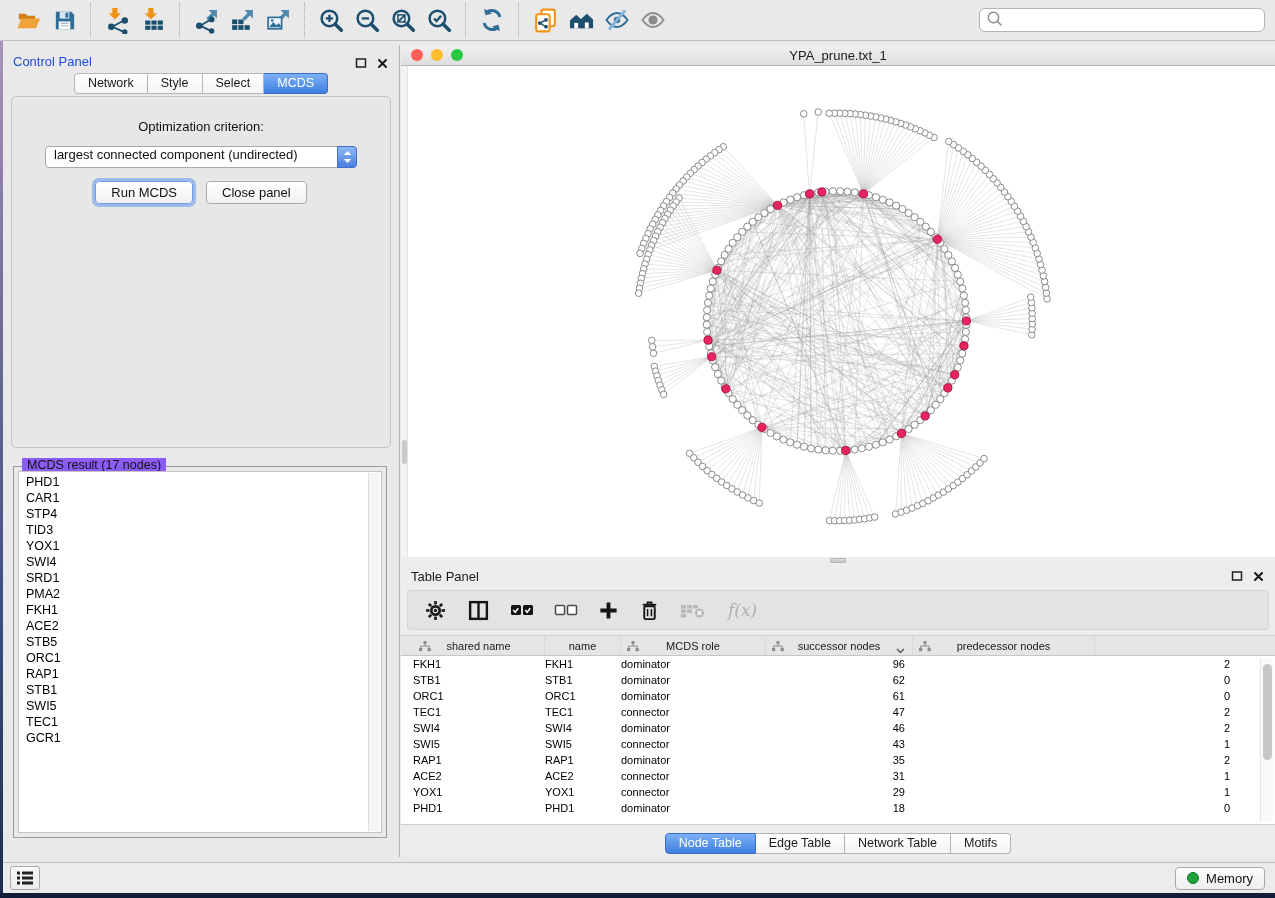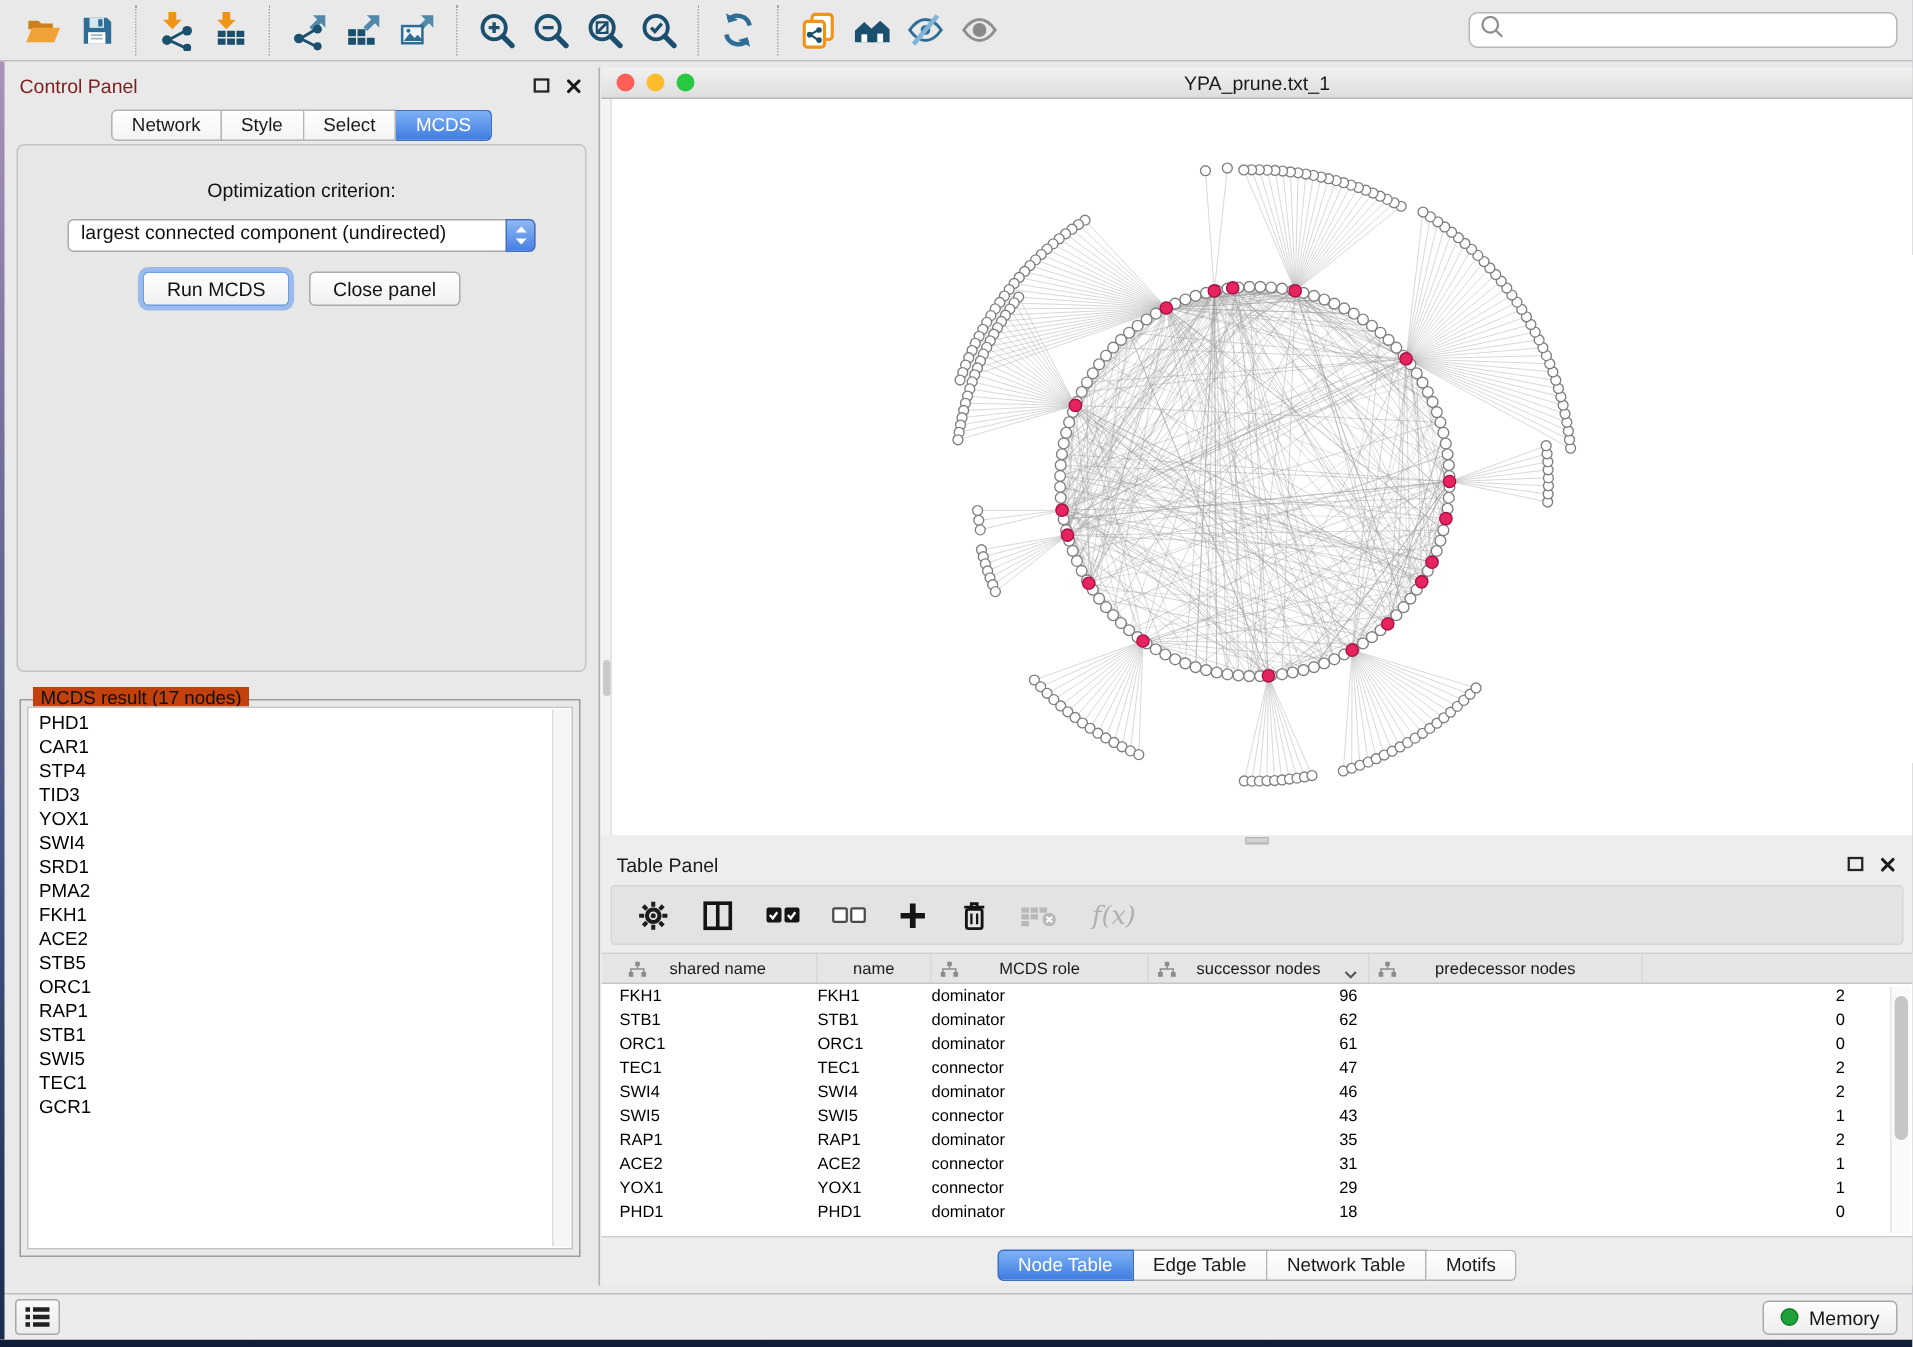--- a/index.html
+++ b/index.html
@@ -21,21 +21,21 @@
     border-radius:6px; display:flex; align-items:center; padding:0 6px; }
   .search input { border:none; outline:none; flex:1; font-size:12px; background:transparent; }
 
   
   .main { position:absolute; top:42px; left:3px; right:0; bottom:36px; background:#e9e9e9; }
   .control-panel { position:absolute; left:0; top:3px; bottom:0; width:397px; background:#e9e9e9;
     border-right:1px solid #b2b2b2; }
   .right-col { position:absolute; left:398px; right:0; top:3px; bottom:0; display:flex; flex-direction:column; }
 
   
-  .cp-header { height:24px; display:flex; align-items:center; padding:0 10px; font-size:13px; color:#7f1d1d; }
+  .cp-header { height:24px; display:flex; align-items:flex-end; padding:0 10px; font-size:13px; color:#1d4ed8; }
   .win-btns { margin-left:auto; display:flex; gap:9px; align-items:center; }
   .win-btn { width:13px; height:12px; display:flex; align-items:center; justify-content:center; }
   .seg-tabs { display:flex; justify-content:center; margin-top:4px; position:relative; z-index:2; }
   .tab { background:linear-gradient(#ffffff,#f4f4f4); border:1px solid #b4b4b4; border-left:none;
     padding:0 13px; font-size:12.5px; color:#1a1a1a; height:21px; line-height:19px; }
   .tab:first-child { border-left:1px solid #b4b4b4; border-radius:4px 0 0 4px; }
   .tab:last-child { border-radius:0 4px 4px 0; }
   .tab.sel { background:linear-gradient(#7db1f6,#3f7de0); border-color:#3a6fc4; color:#fff; }
   .cp-box { margin:2px 8px 0; border:1px solid #c2c2c2; border-radius:5px; background:#e7e7e7; height:352px; }
   .crit-label { text-align:center; font-size:13px; color:#111; margin-top:22px; }
@@ -45,21 +45,21 @@
   .sel-cap { width:20px; height:22px; margin:-1px -1px -1px 0; border-radius:0 4px 4px 0;
     background:linear-gradient(#8fb9f4,#477fe4); display:flex; flex-direction:column; align-items:center;
     justify-content:center; gap:2px; border:1px solid #3f6fc8; }
   .btn-row { display:flex; justify-content:center; gap:13px; margin-top:13px; }
   .btn { background:linear-gradient(#ffffff,#f1f1f1); border:1px solid #ababab; border-radius:4px;
     padding:3px 15px; font-size:13px; color:#111; font-family:"Liberation Sans",sans-serif; }
   .btn.focus { box-shadow:0 0 0 3px rgba(110,160,240,.62); border-color:#6f9ee8; }
 
   .groupbox { position:absolute; left:10px; right:12px; top:421px; height:372px;
     border:1px solid #9c9c9c; background:#e9e9e9; }
-  .legend { position:absolute; top:-9px; left:8px; background:#c2410c; padding:0 5px;
+  .legend { position:absolute; top:-9px; left:8px; background:#8b5cf6; padding:0 5px;
     font-size:12.5px; color:#111; }
   .listbox { position:absolute; inset:4px; background:#fff; border:1px solid #c4c4c4; }
   .list-items { position:absolute; inset:2px 14px 2px 7px; overflow:hidden; }
   .list-item { font-size:12.5px; line-height:16px; color:#000; }
   .list-scroll { position:absolute; top:1px; bottom:1px; right:1px; width:12px; background:#f6f6f6;
     border-left:1px solid #ddd; }
 
   
   .net-window { height:512px; display:flex; flex-direction:column; }
   .net-titlebar { height:21px; background:linear-gradient(#f1f1f1,#dedede); border-bottom:1px solid #b6b6b6;

